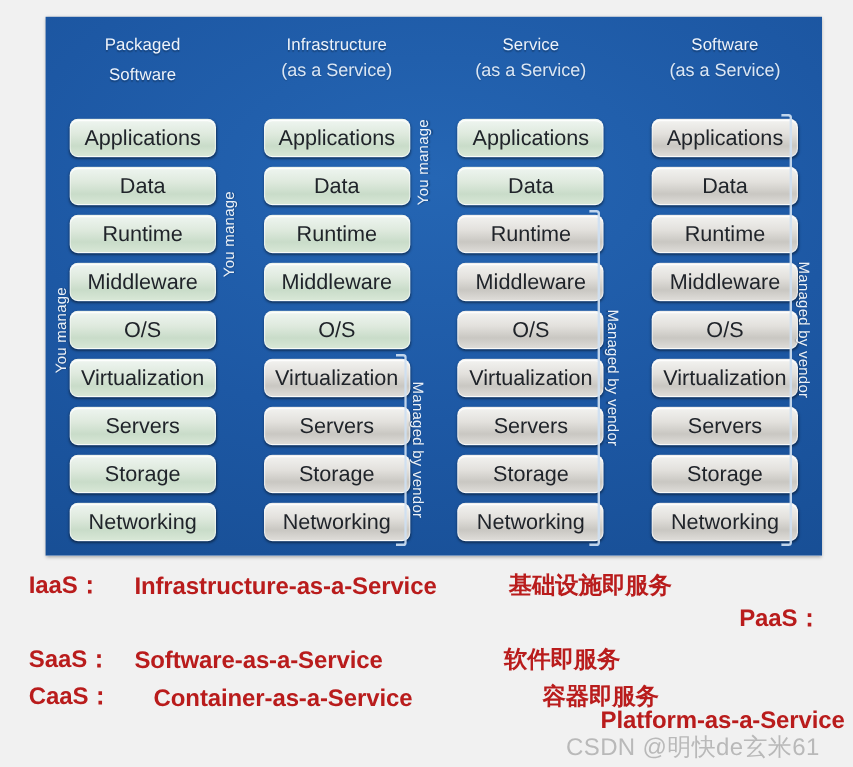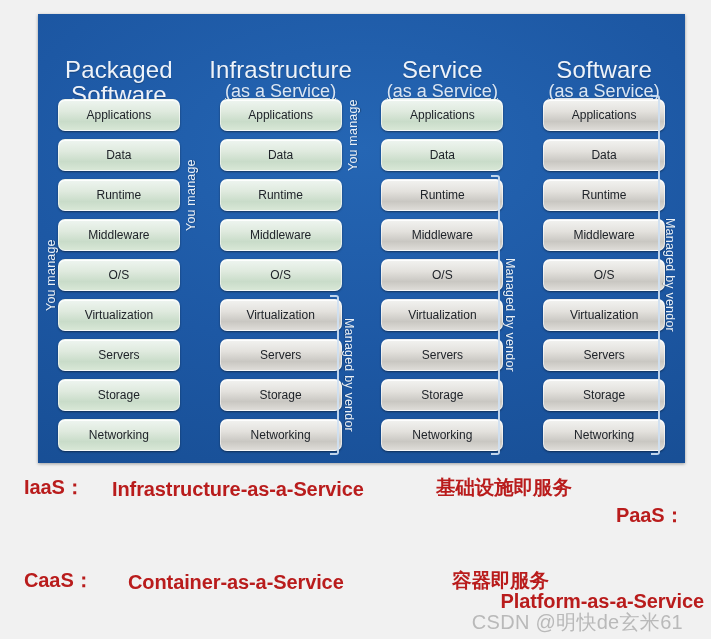--- a/index.html
+++ b/index.html
@@ -38,34 +38,32 @@
     display: flex;
   }
   .col-header {
     flex: 1 1 0;
     text-align: center;
     color: #e8eef6;
     padding-top: 11px;
     box-sizing: border-box;
   }
   .col-header .ch-title {
-    font-size: 24px;
+    font-size: 14px;
     line-height: 25px;
     letter-spacing: 0.1px;
     color: #eef3fa;
     text-shadow: 0 1px 1px rgba(0,0,0,0.25);
     white-space: pre-line;
-    margin-top: 32px;
   }
   .col-header .ch-sub {
-    font-size: 18px;
+    font-size: 15px;
     line-height: 18px;
     color: #dae6f4;
     text-shadow: 0 1px 1px rgba(0,0,0,0.2);
-    text-decoration: underline;
   }
 
   
   #columns {
     position: absolute;
     left: 0;
     top: 82px;
     width: 100%;
     height: 367px;
     display: flex;
@@ -83,21 +81,21 @@
 
   
   .stack-box {
     width: 122px;
     height: 32px;
     margin-bottom: 8px;
     border-radius: 7px;
     display: flex;
     align-items: center;
     justify-content: center;
-    font-size: 12px;
+    font-size: 18px;
     color: #20242a;
     box-sizing: border-box;
     box-shadow: 0 1px 2px rgba(0,0,0,0.45), inset 0 1px 0 rgba(255,255,255,0.85);
     border: 1px solid rgba(255,255,255,0.55);
     white-space: nowrap;
     text-align: right;
   }
   .stack-box.user {
     background: linear-gradient(180deg, #eef5f0 0%, #dfeade 38%, #c9dcc9 72%, #d8e7d6 100%);
   }
@@ -163,21 +161,21 @@
     flex: 0 0 300px;
   }
   .legend-zh {
     flex: 1 1 auto;
     font-size: 19.5px;
   }
   #r0 { top: 0px; }
   #r1 { top: 31px; flex-direction: column; }
   #r2 { top: 62px; }
   #r3 { top: 93px; gap: 16px; }
-  #r0 .legend-zh { margin-left: 24px; }
+  #r0 .legend-zh { margin-left: 12px; }
   #r1 .legend-zh, #r2 .legend-zh, #r3 .legend-zh { margin-left: 8px; }
 
   #watermark {
     position: absolute;
     right: 28px;
     bottom: 3px;
     color: #b9b9b9;
     font-size: 20px;
     letter-spacing: 0.3px;
     white-space: nowrap;
@@ -348,20 +346,25 @@
     <span class="legend-en">Infrastructure-as-a-Service</span>
     <span class="legend-zh">基础设施即服务</span>
   </div>
 
   <div class="legend-row" id="r1">
     <span class="legend-abbr">PaaS：</span>
     <span class="legend-en">Platform-as-a-Service</span>
     <span class="legend-zh">平台即服务</span>
   </div>
 
+  <div class="legend-row" id="r2">
+    <span class="legend-abbr">SaaS：</span>
+    <span class="legend-en">Software-as-a-Service</span>
+    <span class="legend-zh">软件即服务</span>
+  </div>
 
   <div class="legend-row" id="r3">
     <span class="legend-abbr">CaaS：</span>
     <span class="legend-en">Container-as-a-Service</span>
     <span class="legend-zh">容器即服务</span>
   </div>
 
   <div id="watermark">CSDN @明快de玄米61</div>
 </div>
 

